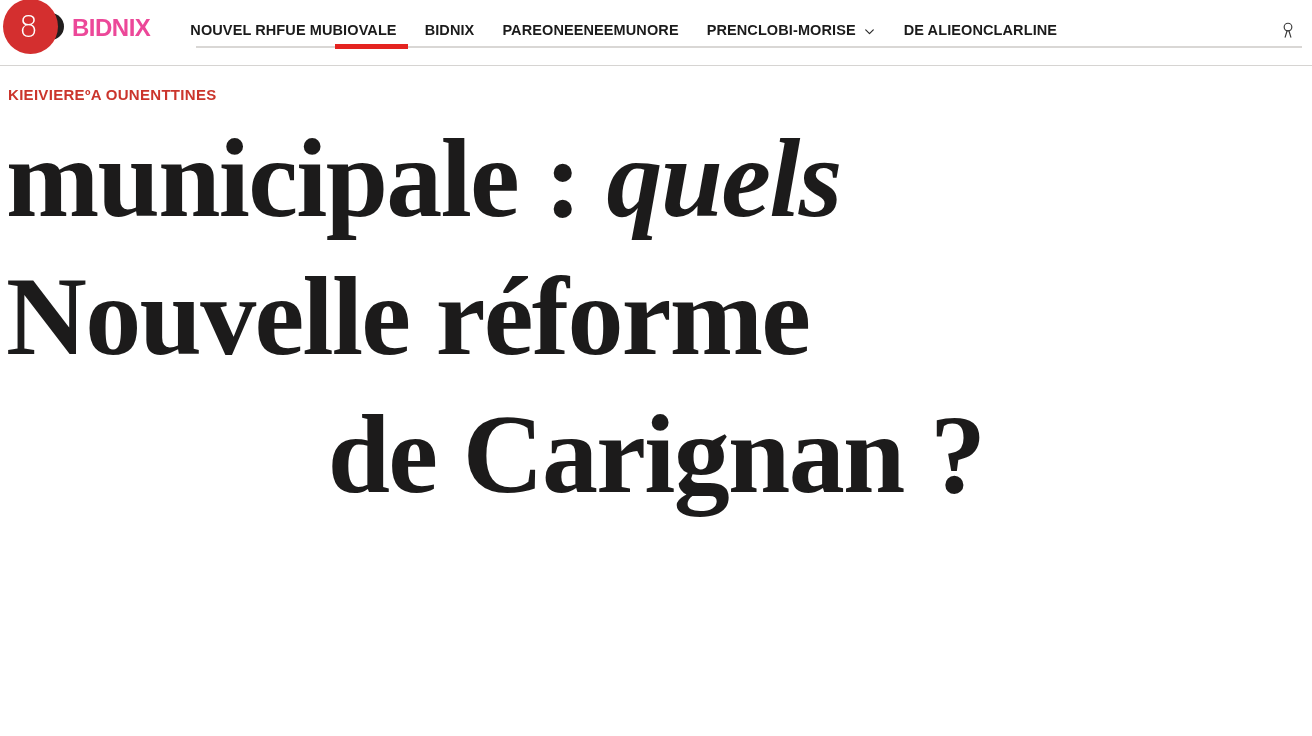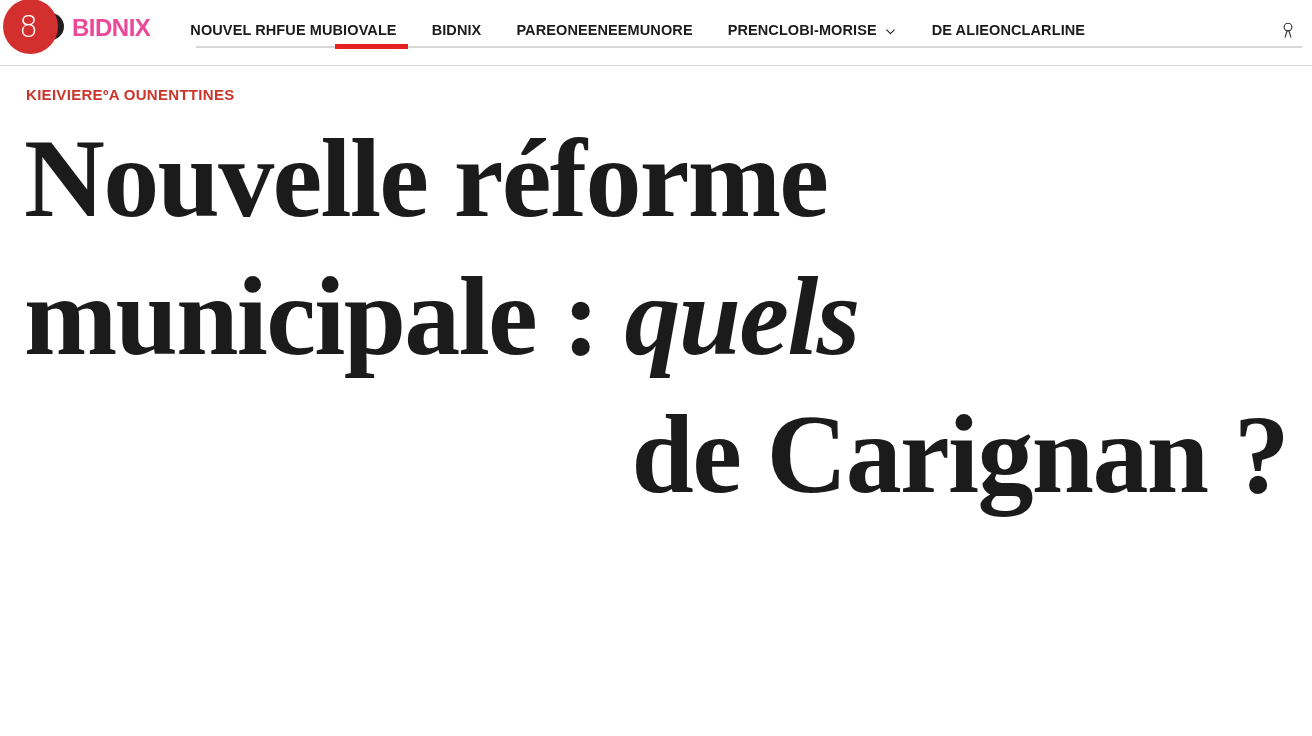--- a/index.html
+++ b/index.html
@@ -69,21 +69,21 @@
     font-weight: 800;
     letter-spacing: -0.5px;
     color: #ec4899;
     margin-left: 8px;
   }
 
   
   .main-nav {
     display: flex;
     align-items: center;
-    gap: 35px;
+    gap: 28px;
     margin-left: 40px;
     height: 60px;
     flex: 0 0 auto;
   }
   .nav-item {
     display: flex;
     align-items: center;
     gap: 7px;
     font-size: 14.5px;
     font-weight: 700;
@@ -119,21 +119,21 @@
   
   .account {
     margin-left: auto;
     margin-top: 18px;
     cursor: pointer;
     display: inline-flex;
   }
 
   
   .article {
-    padding: 0 24px;
+    padding: 0 6px;
   }
   .category {
     margin-top: 20px;
     margin-left: 2px;
     font-size: 15px;
     font-weight: 700;
     letter-spacing: 0.3px;
     color: #cb352c;
     cursor: pointer;
     display: inline-block;
@@ -142,21 +142,21 @@
     margin-top: 6px;
     font-family: "Liberation Serif", "DejaVu Serif", serif;
     font-weight: 700;
     font-size: 112px;
     line-height: 1.23;
     letter-spacing: -0.015em;
     color: #1c1b1b;
   }
   .hl-line { display: block; }
   .hl-line em { font-style: italic; }
-  .hl-center { text-align: right; }
+  .hl-center { text-align: center; }
 </style>
 </head>
 <body>
 
 <header class="site-header">
   <div class="nav-rule"></div>
   <div class="nav-active-underline"></div>
 
   <div class="header-inner">
 
@@ -201,17 +201,17 @@
       </svg>
     </span>
 
   </div>
 </header>
 
 <main class="article">
   <a class="category">KIEIVIEREºA OUNENTTINES</a>
 
   <h1 class="headline">
+    <span class="hl-line"><span>municipale : </span><em>quels</em></span>
     <span class="hl-line">Nouvelle réforme</span>
-    <span class="hl-line"><span>municipale : </span><em>quels</em></span>
     <span class="hl-line hl-center">de Carignan ?</span>
   </h1>
 </main>
 
 </body></html>

